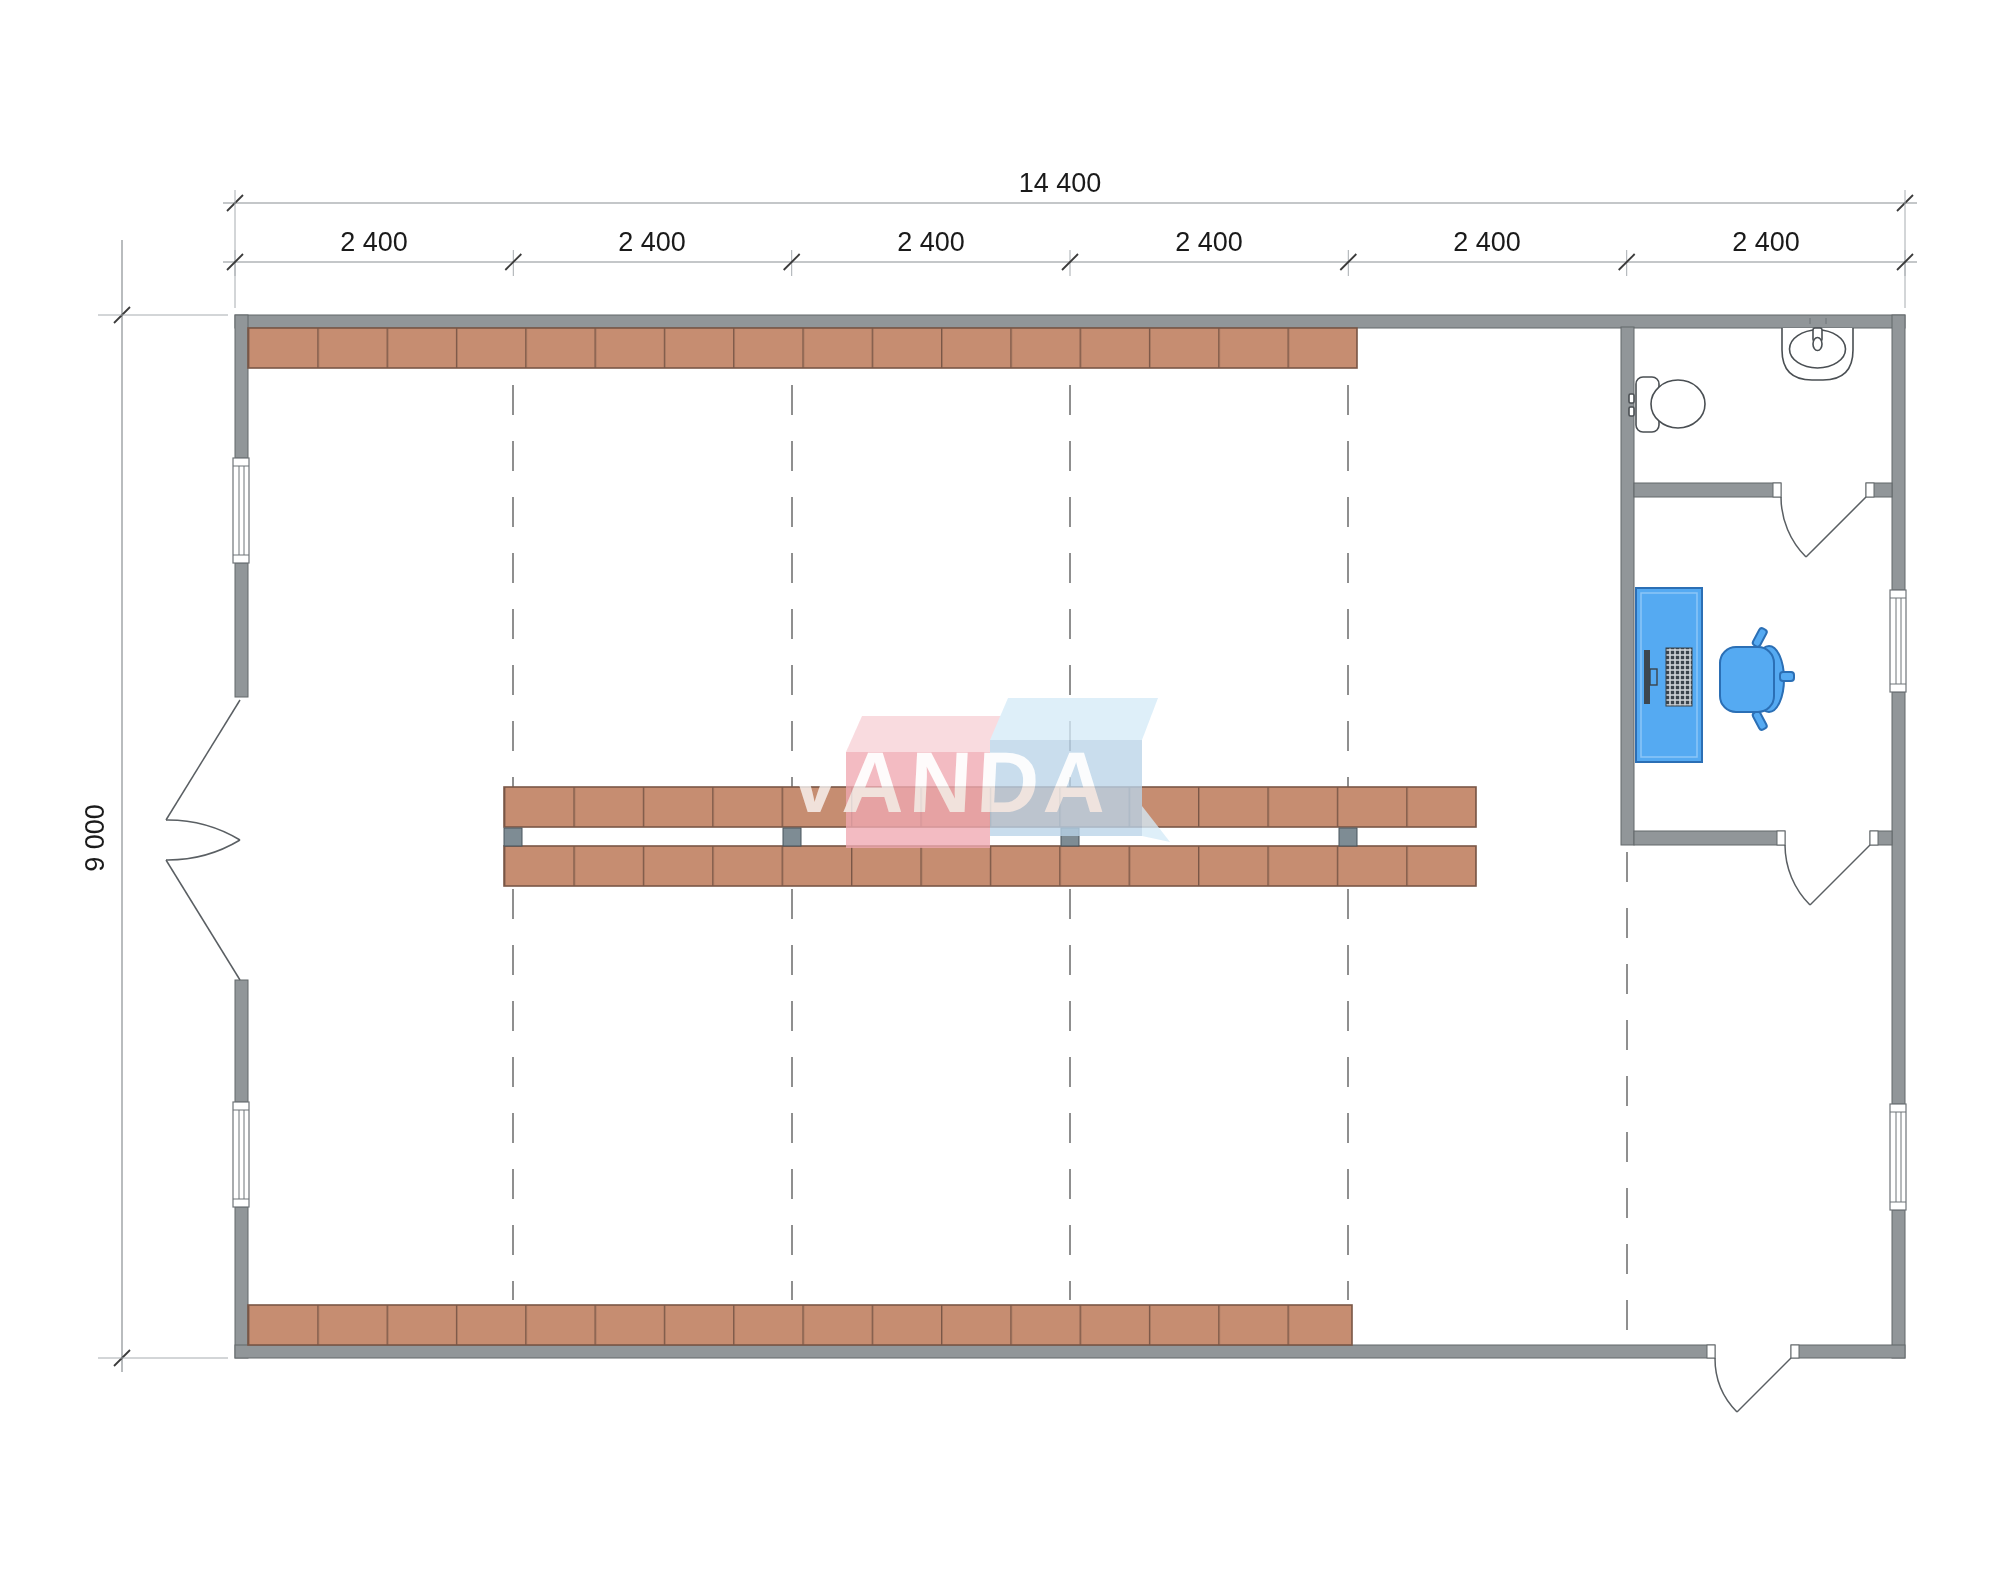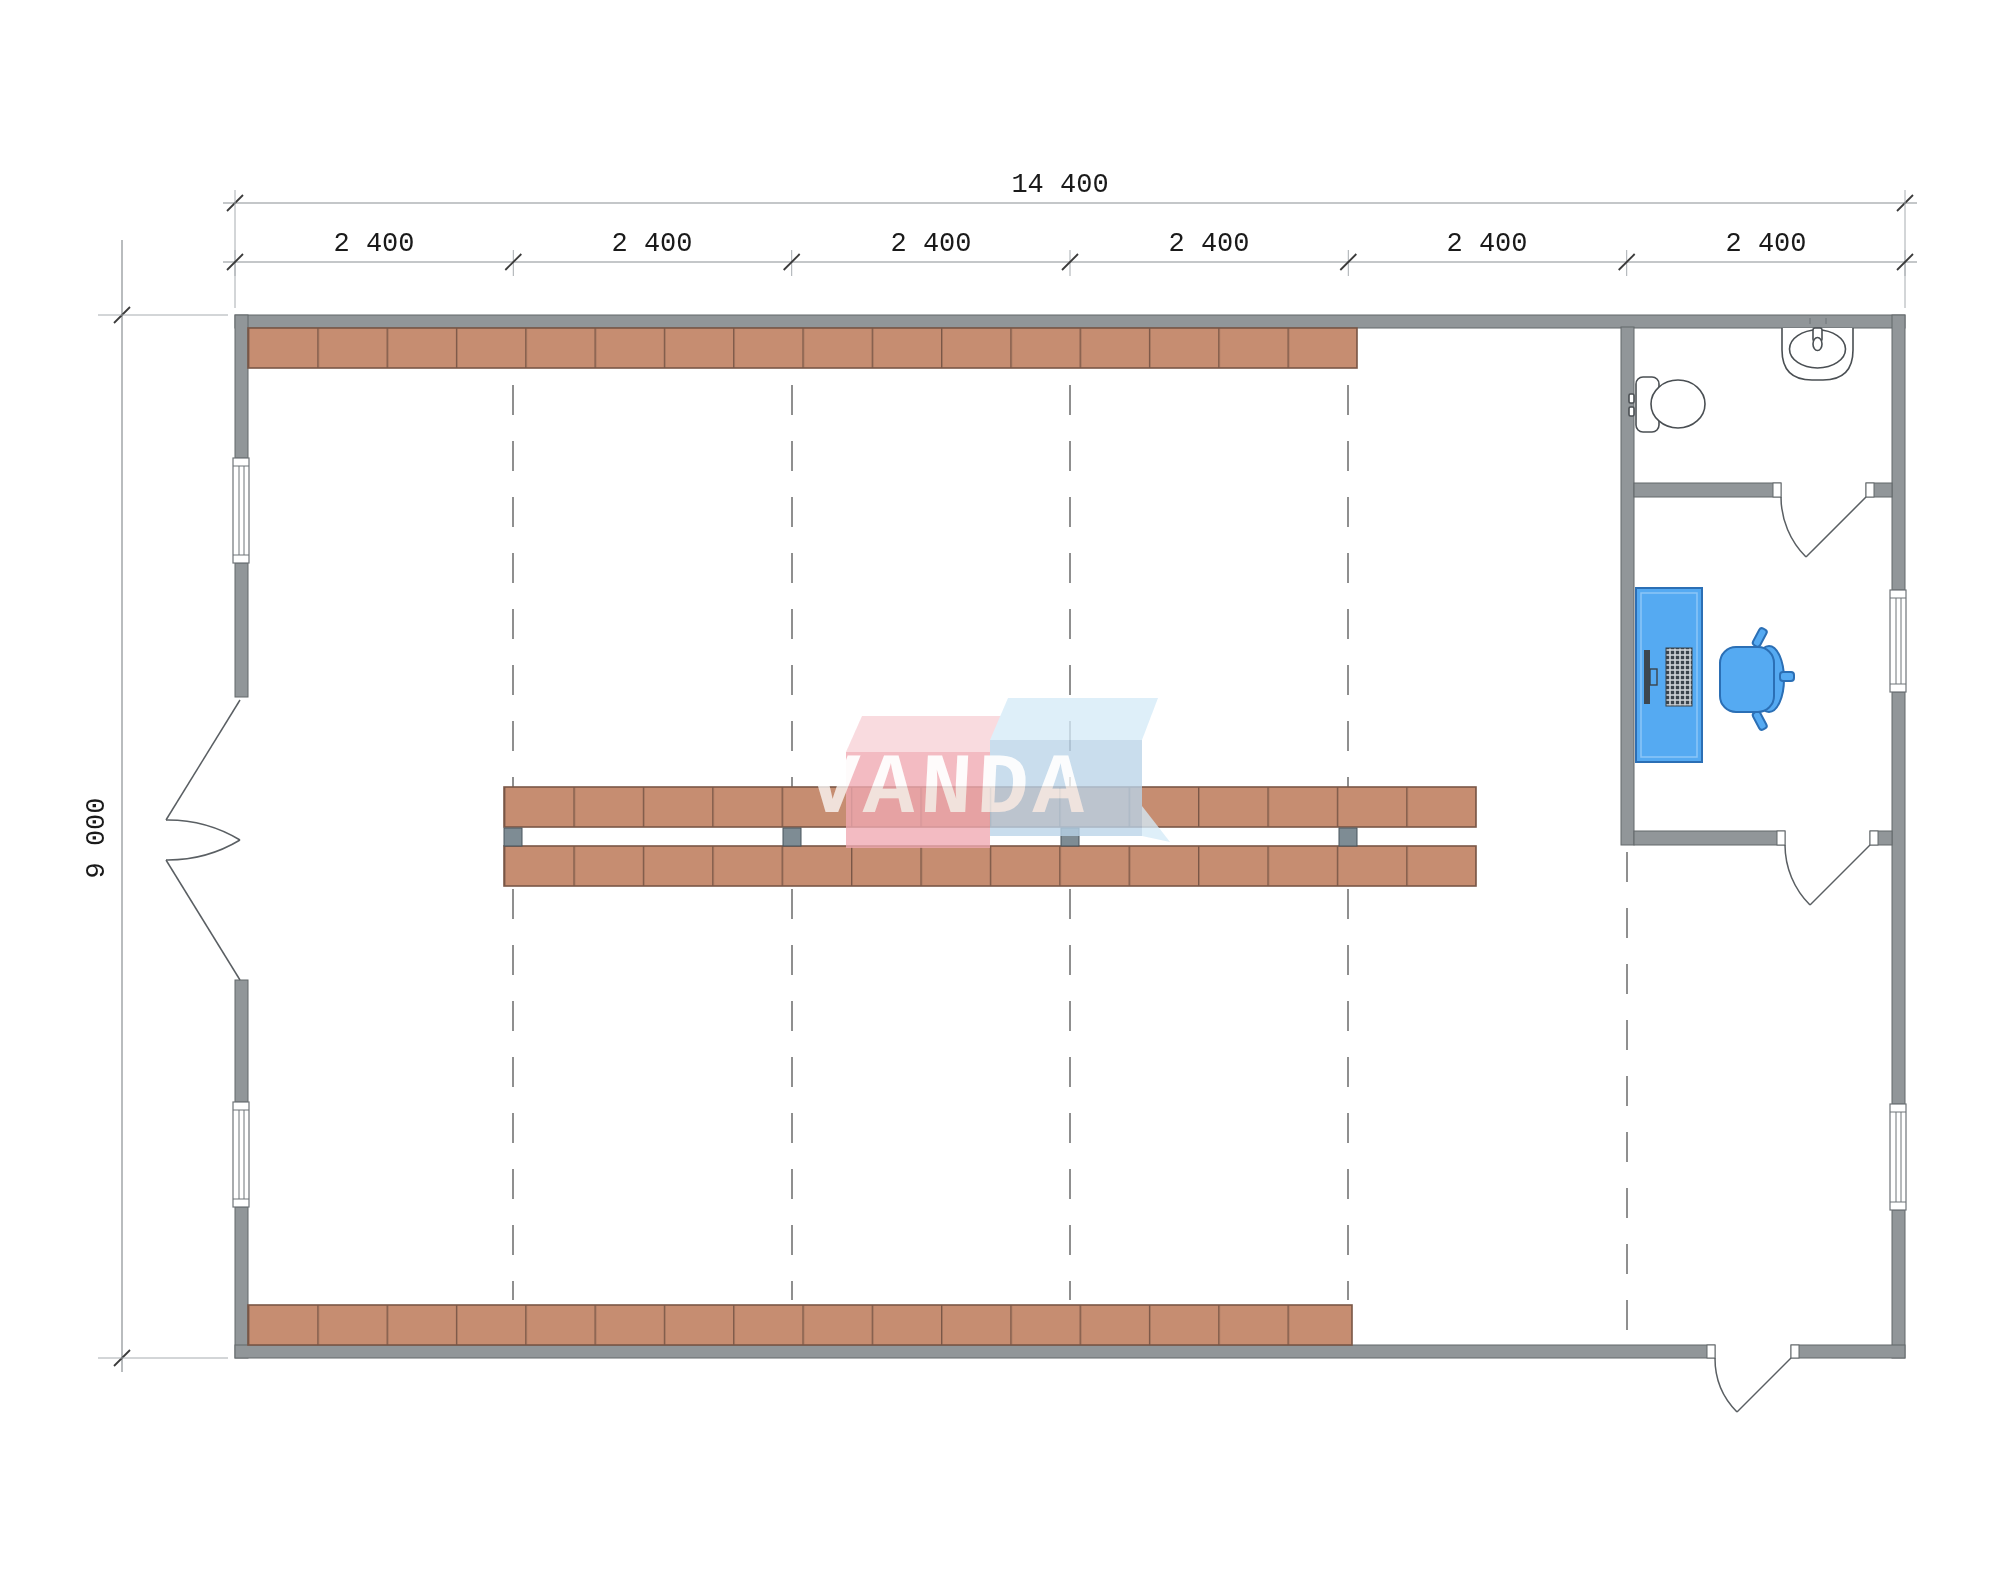--- a/index.html
+++ b/index.html
@@ -1,17 +1,17 @@
 <!DOCTYPE html>
 <html style="--wall: #919699; --wall_edge: #63686b; --shelf: #c68d71; --shelf_edge: #7a5747; --post: #7e8c94; --furniture: #55aaf2; --furniture_edge: #2b6fb5; --grid_dash: #8f8f8f; --dim_text: #1a1a1a; --wm_pink: #f0a9b1; --wm_pink_top: #f8d1d7; --wm_blue: #bad4e9; --wm_blue_top: #d5ebf8; --wm_text: #ffffff;"><head>
 <meta charset="utf-8">
 <style>
   html,body{margin:0;padding:0;background:#ffffff;}
   #stage{position:relative;width:2000px;height:1574px;background:#fff;overflow:hidden;
-         font-family:Liberation Mono, monospace;}
+         font-family:Liberation Sans, sans-serif;}
   svg{position:absolute;left:0;top:0;}
   .wall{fill:var(--wall);stroke:var(--wall_edge);stroke-width:1;}
   .jamb{fill:#ffffff;stroke:var(--wall_edge);stroke-width:1;}
   .winbox{fill:#ffffff;stroke:#6f7478;stroke-width:1.2;}
   .winline{stroke:#6f7478;stroke-width:1;}
   .door{fill:none;stroke:#5a5f63;stroke-width:1.5;}
   .fixture{fill:#ffffff;stroke:#4a4f53;stroke-width:1.6;}
   .shelfband{stroke:var(--shelf_edge);stroke-width:1.6;}
   .shelffill{fill:var(--shelf);}
   .shelfline{stroke:var(--shelf_edge);stroke-width:1.4;}

